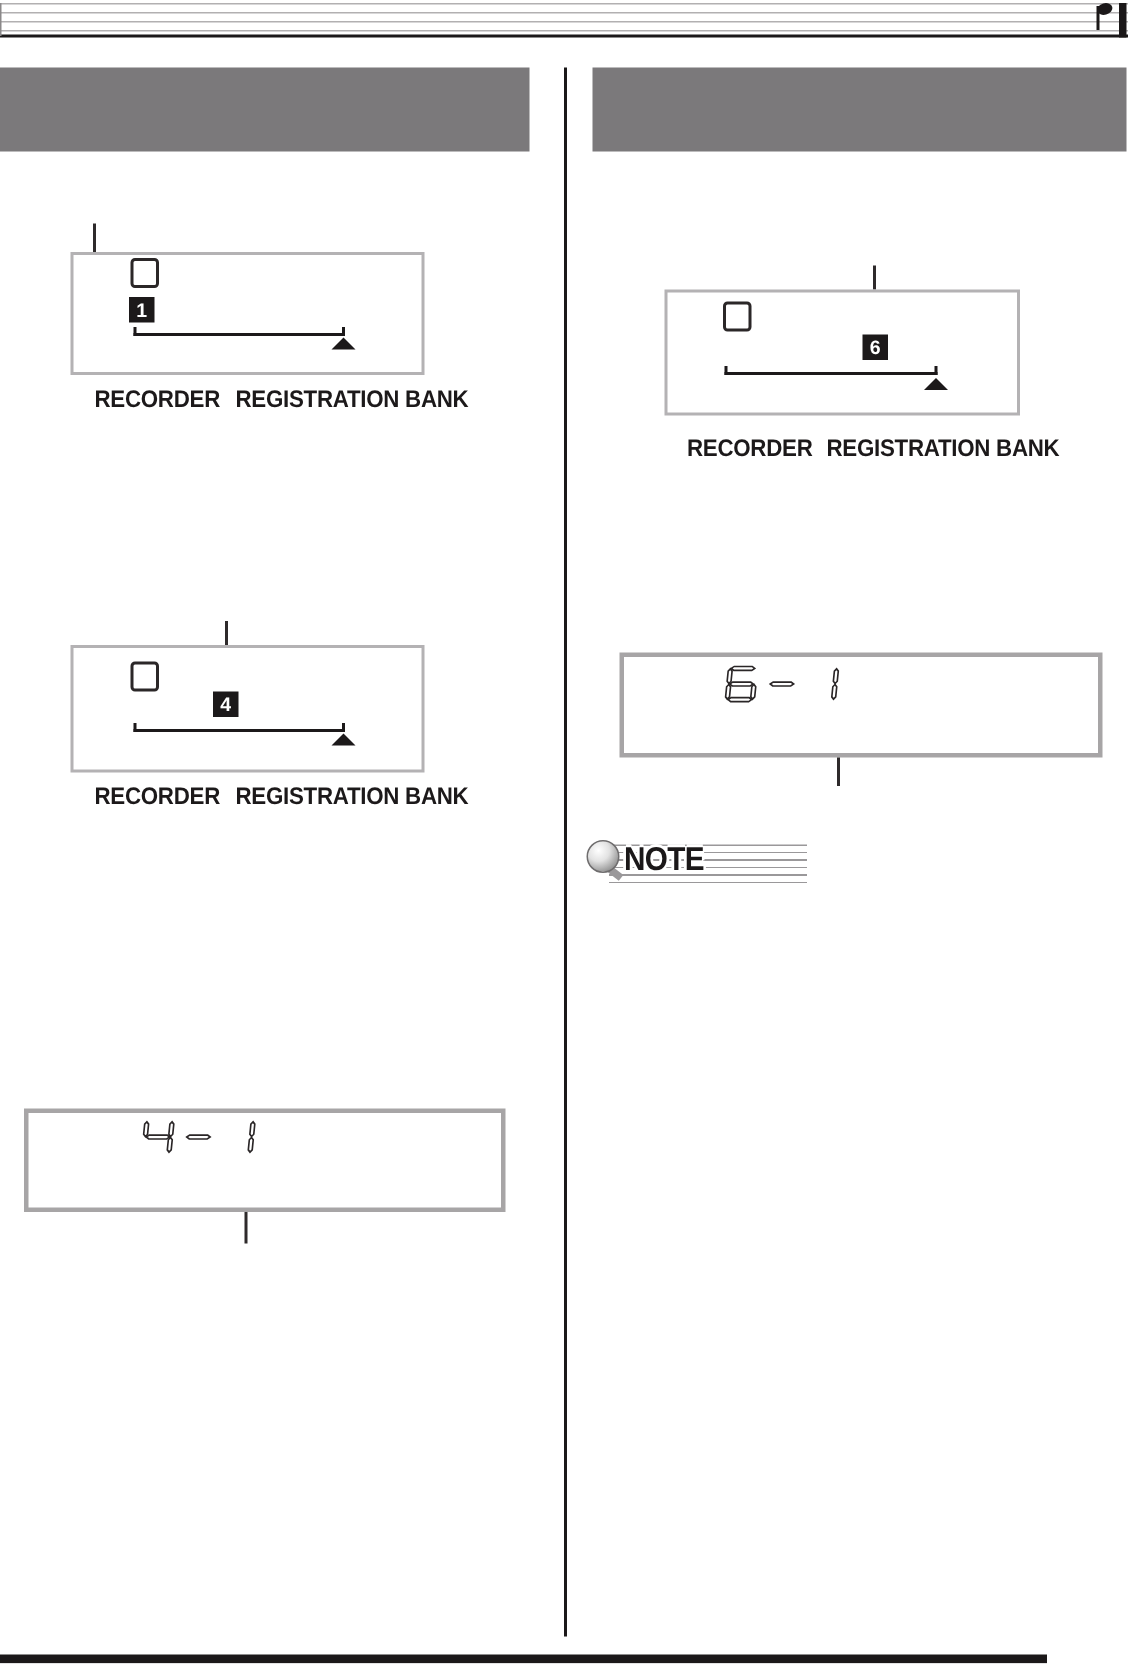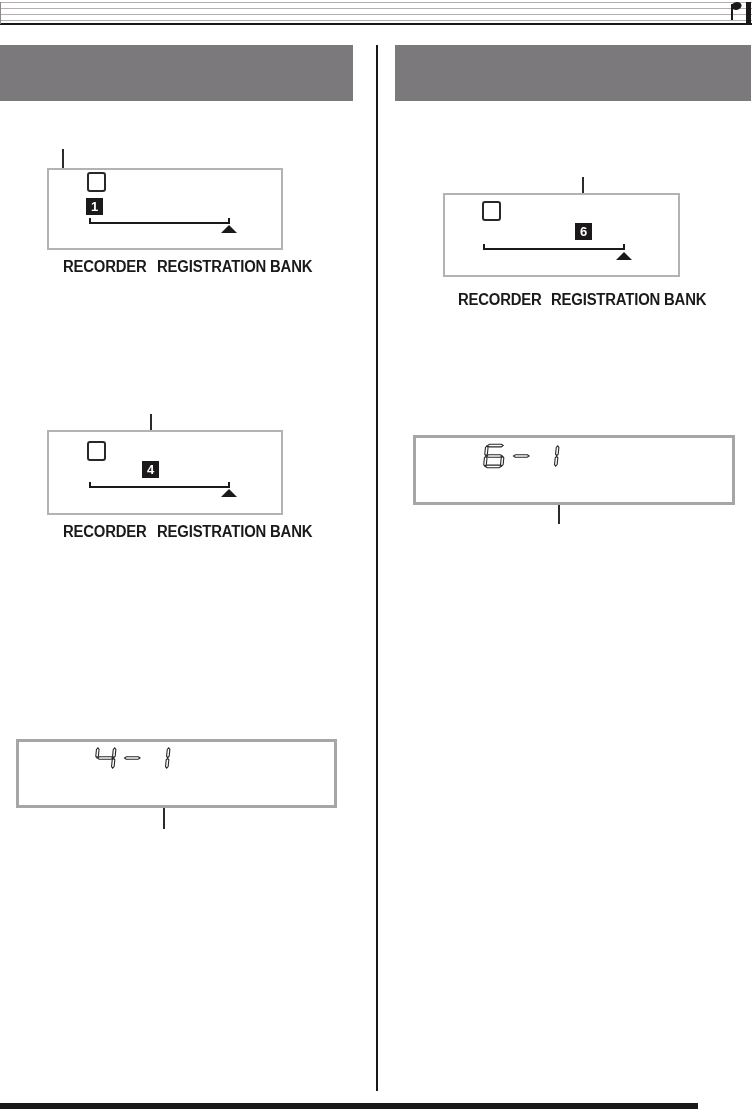--- a/index.html
+++ b/index.html
@@ -141,16 +141,22 @@
       </svg>
       <svg width="24" height="26" viewBox="0 0 24 26" style="overflow:visible">
         <g transform="matrix(1,0,-0.1,1,2.6,0)" fill="#fff" stroke="#2a2627" stroke-width="1.1">
           <polygon points="19.4,2.9 20.7,4.4 20.7,11.2 19.4,12.7 18.1,11.2 18.1,4.4"></polygon>
           <polygon points="19.4,13.3 20.7,14.8 20.7,21.6 19.4,23.1 18.1,21.6 18.1,14.8"></polygon>
         </g>
       </svg>
     </div>
   <div class="callout-v" style="left:558px;top:505px;height:19px;"></div>
 
+  <div class="note-badge">
+    <div class="note-lines"></div>
+    <div class="note-handle"></div>
+    <div class="note-circle"></div>
+    <span class="note-text">NOTE</span>
+  </div>
 
   <div class="footer-bar"></div>
 
 </div>
 
 </body></html>

